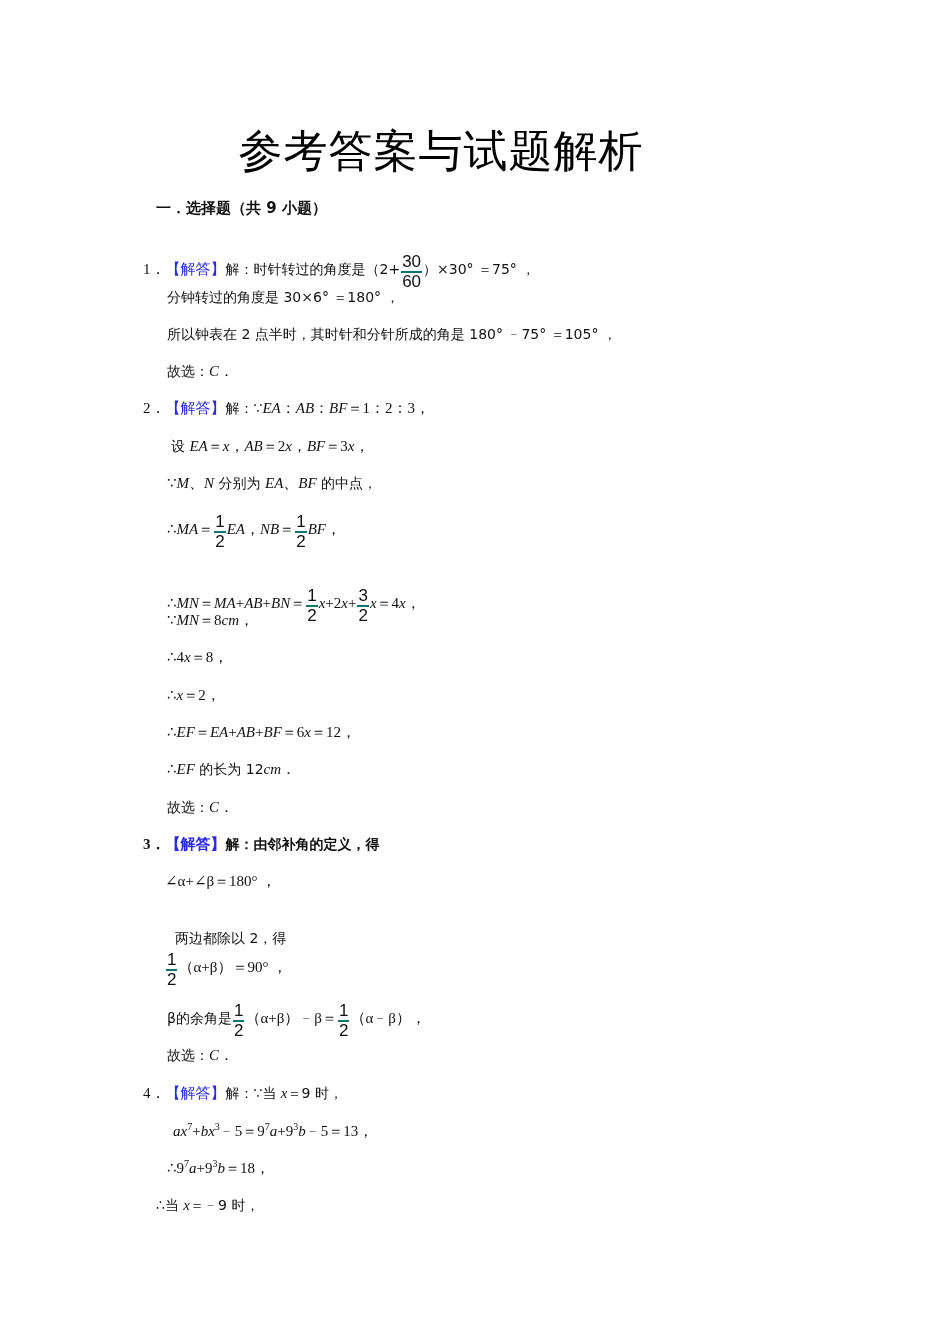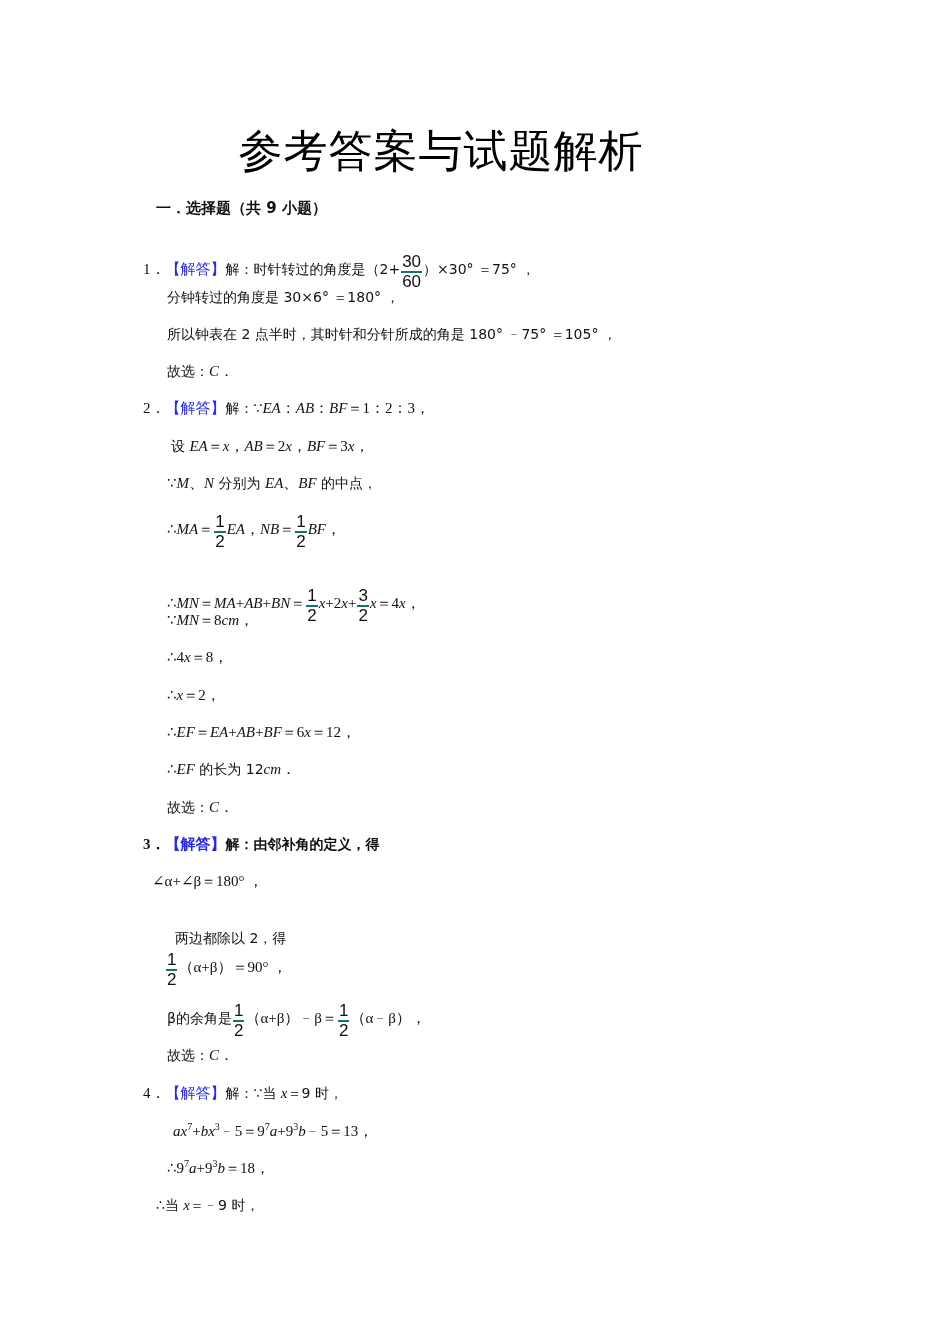--- a/index.html
+++ b/index.html
@@ -61,21 +61,21 @@
   <div class="line" style="top:610px;left:167px;"><span>∵</span><i>MN</i><span>＝8</span><i>cm</i><span>，</span></div>
   <div class="line" style="top:647px;left:167px;"><span>∴4</span><i>x</i><span>＝8，</span></div>
   <div class="line" style="top:685px;left:167px;"><span>∴</span><i>x</i><span>＝2，</span></div>
   <div class="line" style="top:722px;left:167px;"><span>∴</span><i>EF</i><span>＝</span><i>EA</i><span>+</span><i>AB</i><span>+</span><i>BF</i><span>＝6</span><i>x</i><span>＝12，</span></div>
   <div class="line" style="top:759px;left:167px;"><span>∴</span><i>EF</i><span class="cjk"> 的长为 12</span><i>cm</i><span>．</span></div>
   <div class="line" style="top:797px;left:167px;"><span class="cjk">故选：</span><i>C</i><span>．</span></div>
 
   <div class="line" style="top:834px;left:143px;font-weight:bold;">
     <span class="num">3．</span><span class="tag">【解答】</span><span class="cjk">解：由邻补角的定义，得</span>
   </div>
-  <div class="line" style="top:871px;left:152px;">∠α+∠β＝180° ，</div>
+  <div class="line" style="top:871px;left:165px;">∠α+∠β＝180° ，</div>
   <div class="line cjk" style="top:908px;left:175px;margin-top:20px;">两边都除以 2，得</div>
   <div class="line" style="top:950px;left:165px;"><span class="frac">
         <span class="n">1</span>
         <span class="d">2</span>
       </span><span>（α+β）＝90° ，</span></div>
   <div class="line" style="top:1001px;left:167px;"><span class="cjk">β的余角是</span><span class="frac">
         <span class="n">1</span>
         <span class="d">2</span>
       </span><span>（α+β）﹣β＝</span><span class="frac">
         <span class="n">1</span>

